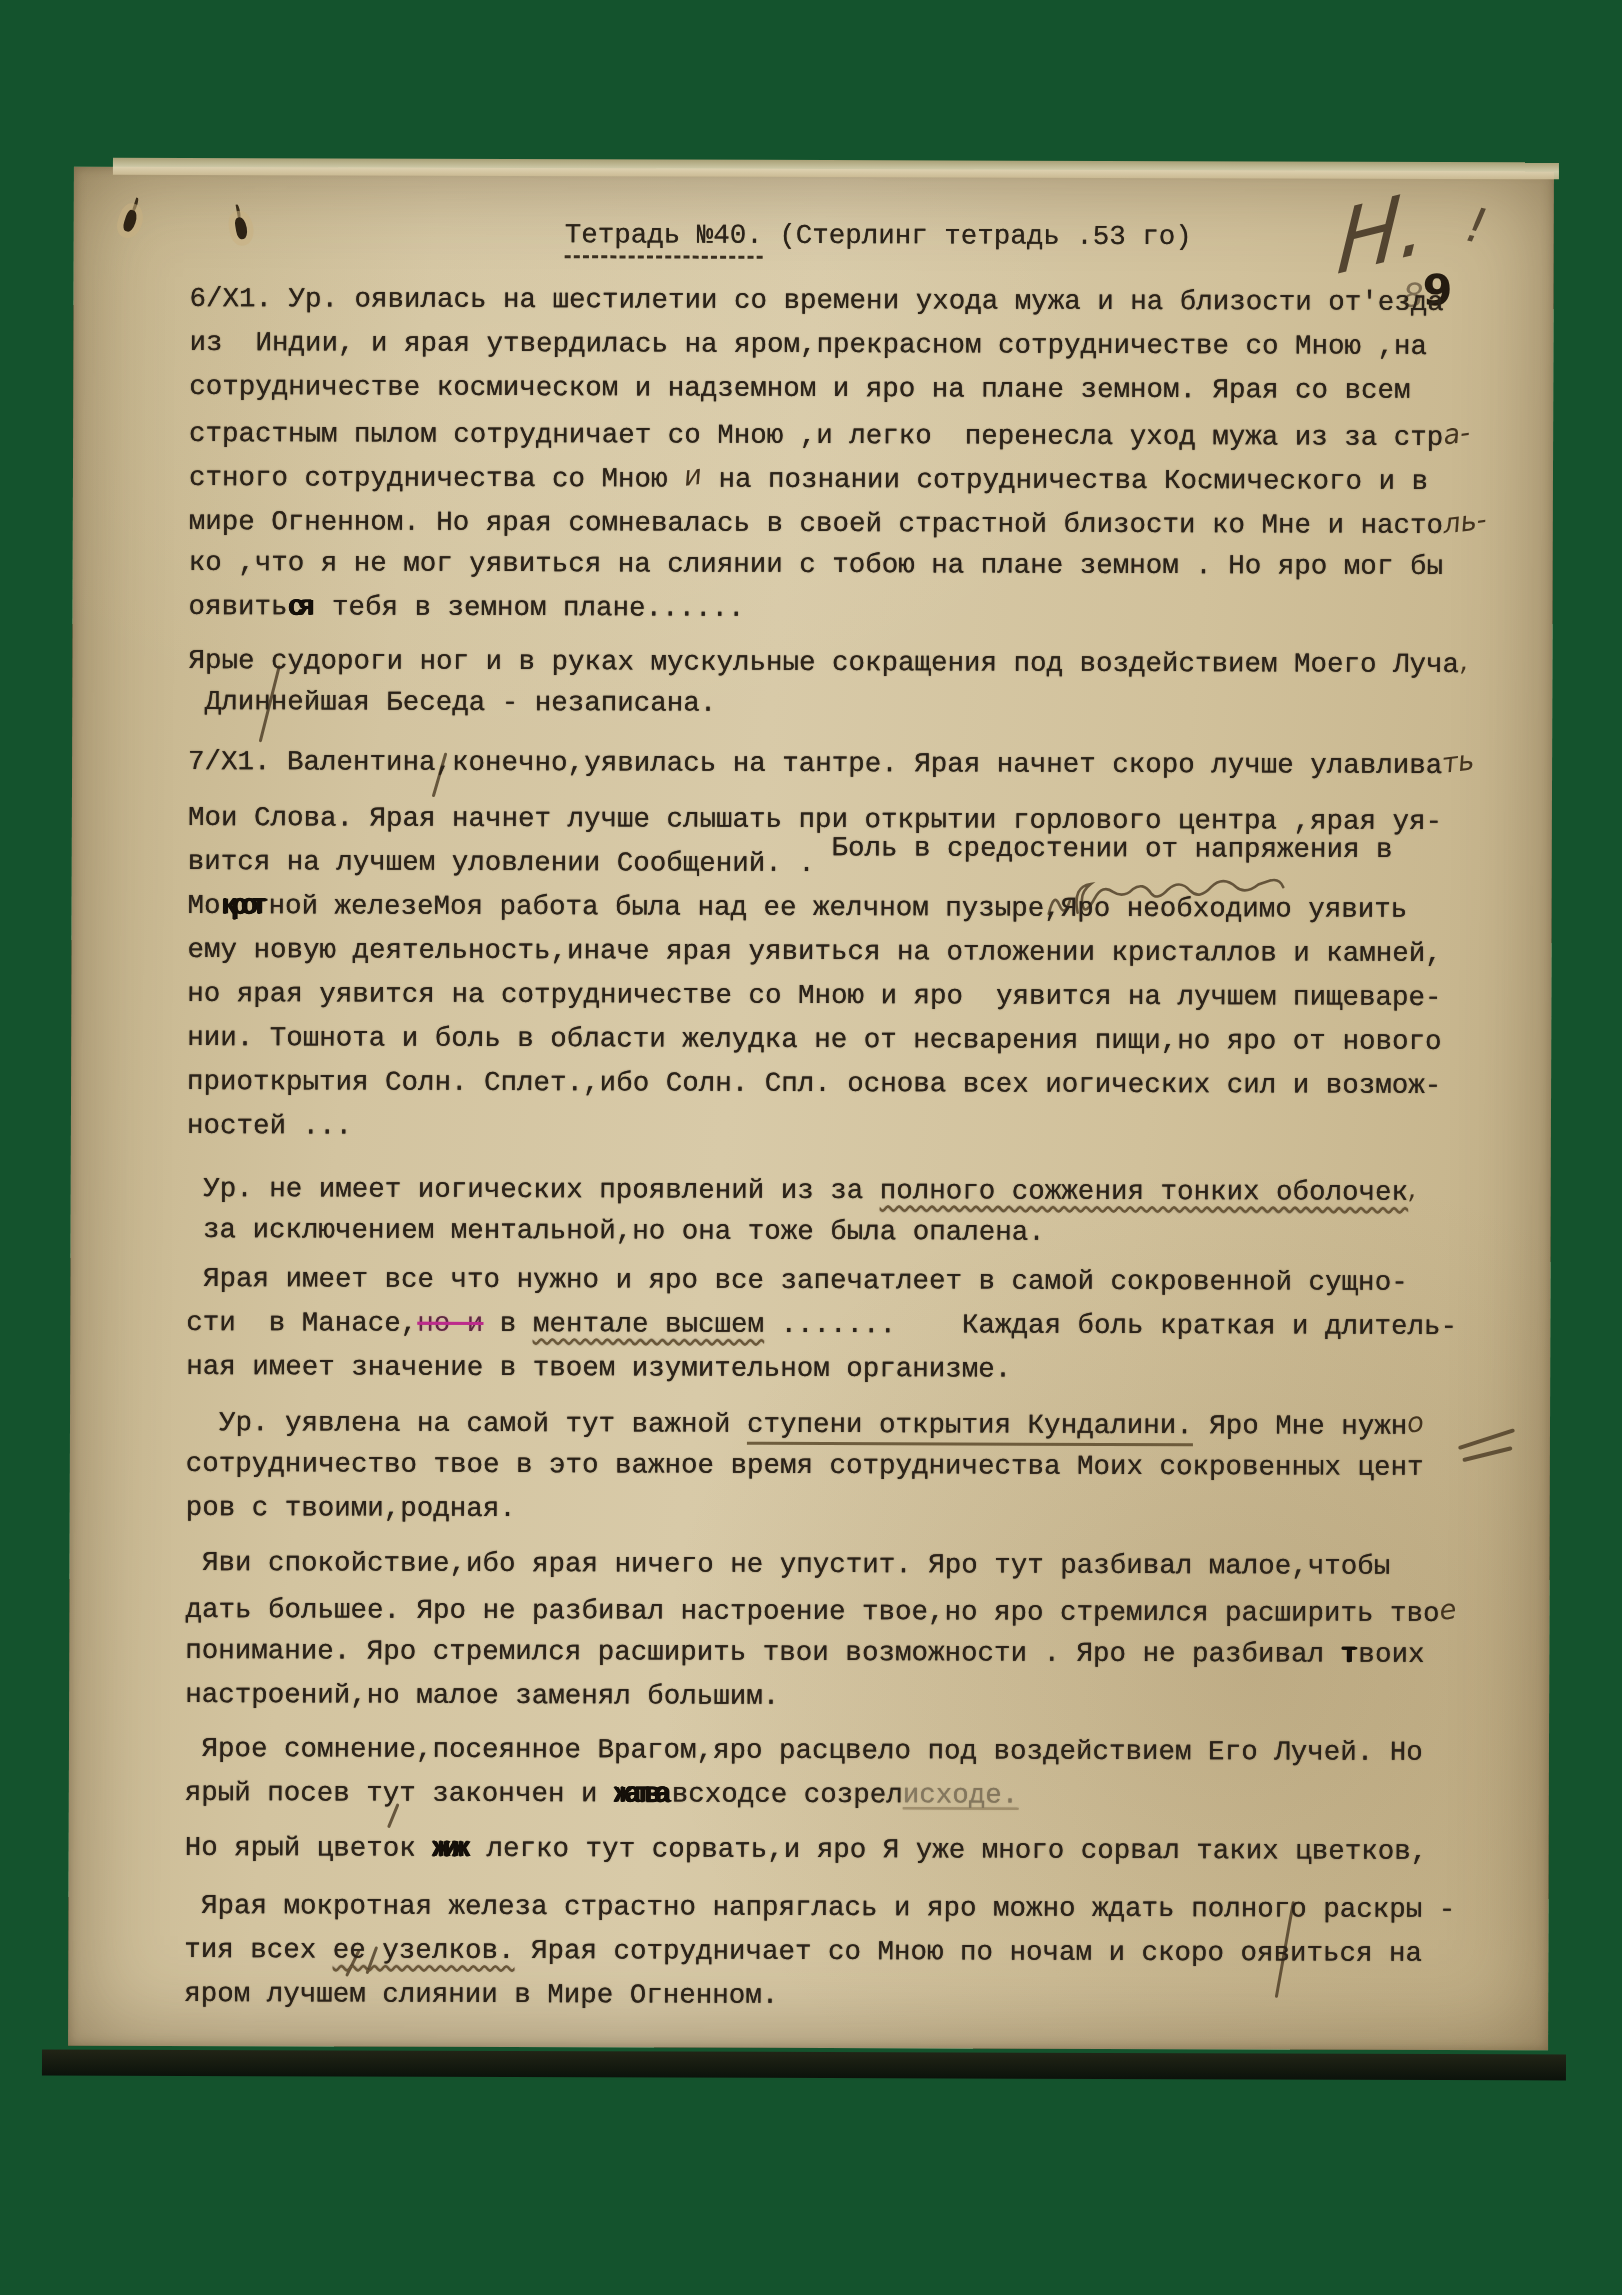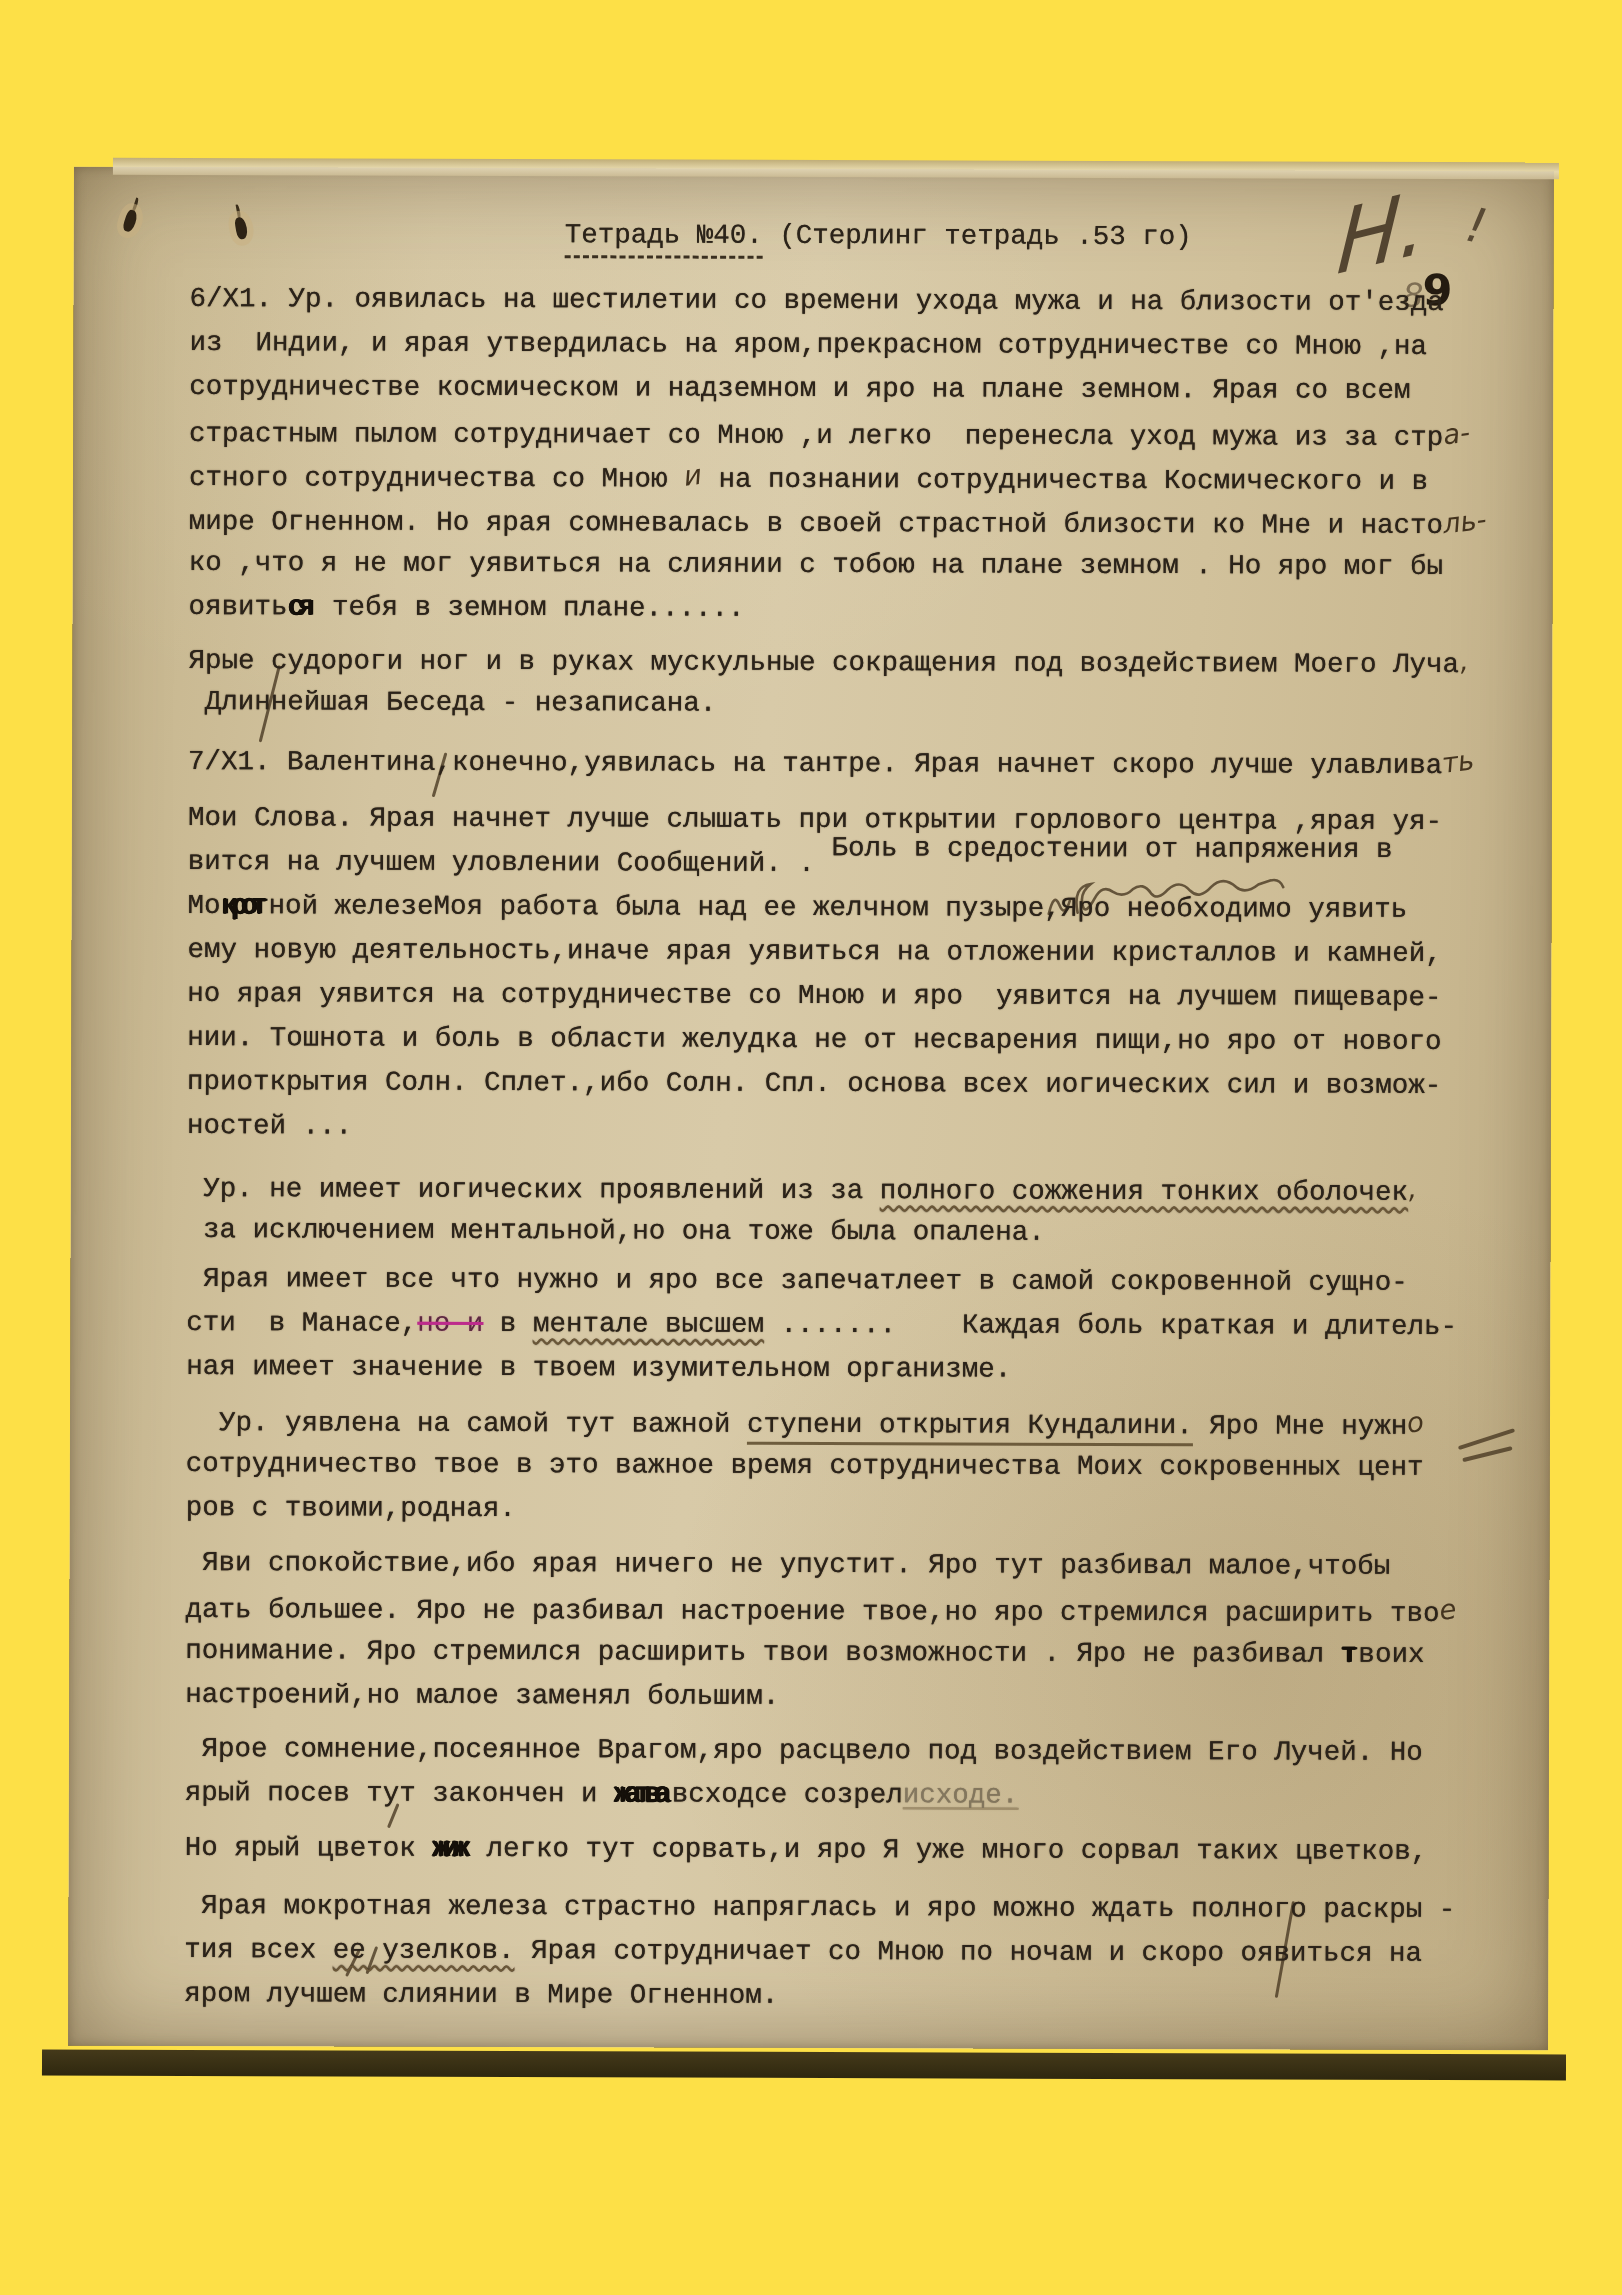--- a/index.html
+++ b/index.html
@@ -1,18 +1,18 @@
 <!DOCTYPE html>
 <html style="font-size:10.5px"><head>
 <meta charset="utf-8">
 <style>
   html,body{margin:0;padding:0;background:#000;}
   body{width:1622px;height:2295px;position:relative;overflow:hidden;
        font-family:"Liberation Mono","DejaVu Sans Mono",monospace;}
-  .stage{position:absolute;inset:0;background:#fde047;}
+  .stage{position:absolute;inset:0;background:#14532d;}
   
   .paper{position:absolute;left:71px;top:169px;width:1480px;height:1879px;
     background:
       radial-gradient(1047px 589px at 30% 12%, rgba(255,248,225,.10), rgba(0,0,0,0) 60%),
       radial-gradient(916px 785px at 80% 80%, rgba(120,95,55,.16), rgba(0,0,0,0) 65%),
       linear-gradient(96deg,#c3b289 0%,#d3c4a0 22%,#d8caa8 45%,#d1c19b 70%,#c2b087 100%);
     box-shadow:inset 0 0 92px rgba(70,52,25,.45), inset 0 0 11.8px rgba(60,45,20,.35);
     transform:rotate(.18deg);transform-origin:50% 50%;}
   .paper::before{ 
     content:"";position:absolute;left:39px;top:-9.2px;right:-5.2px;height:17px;

